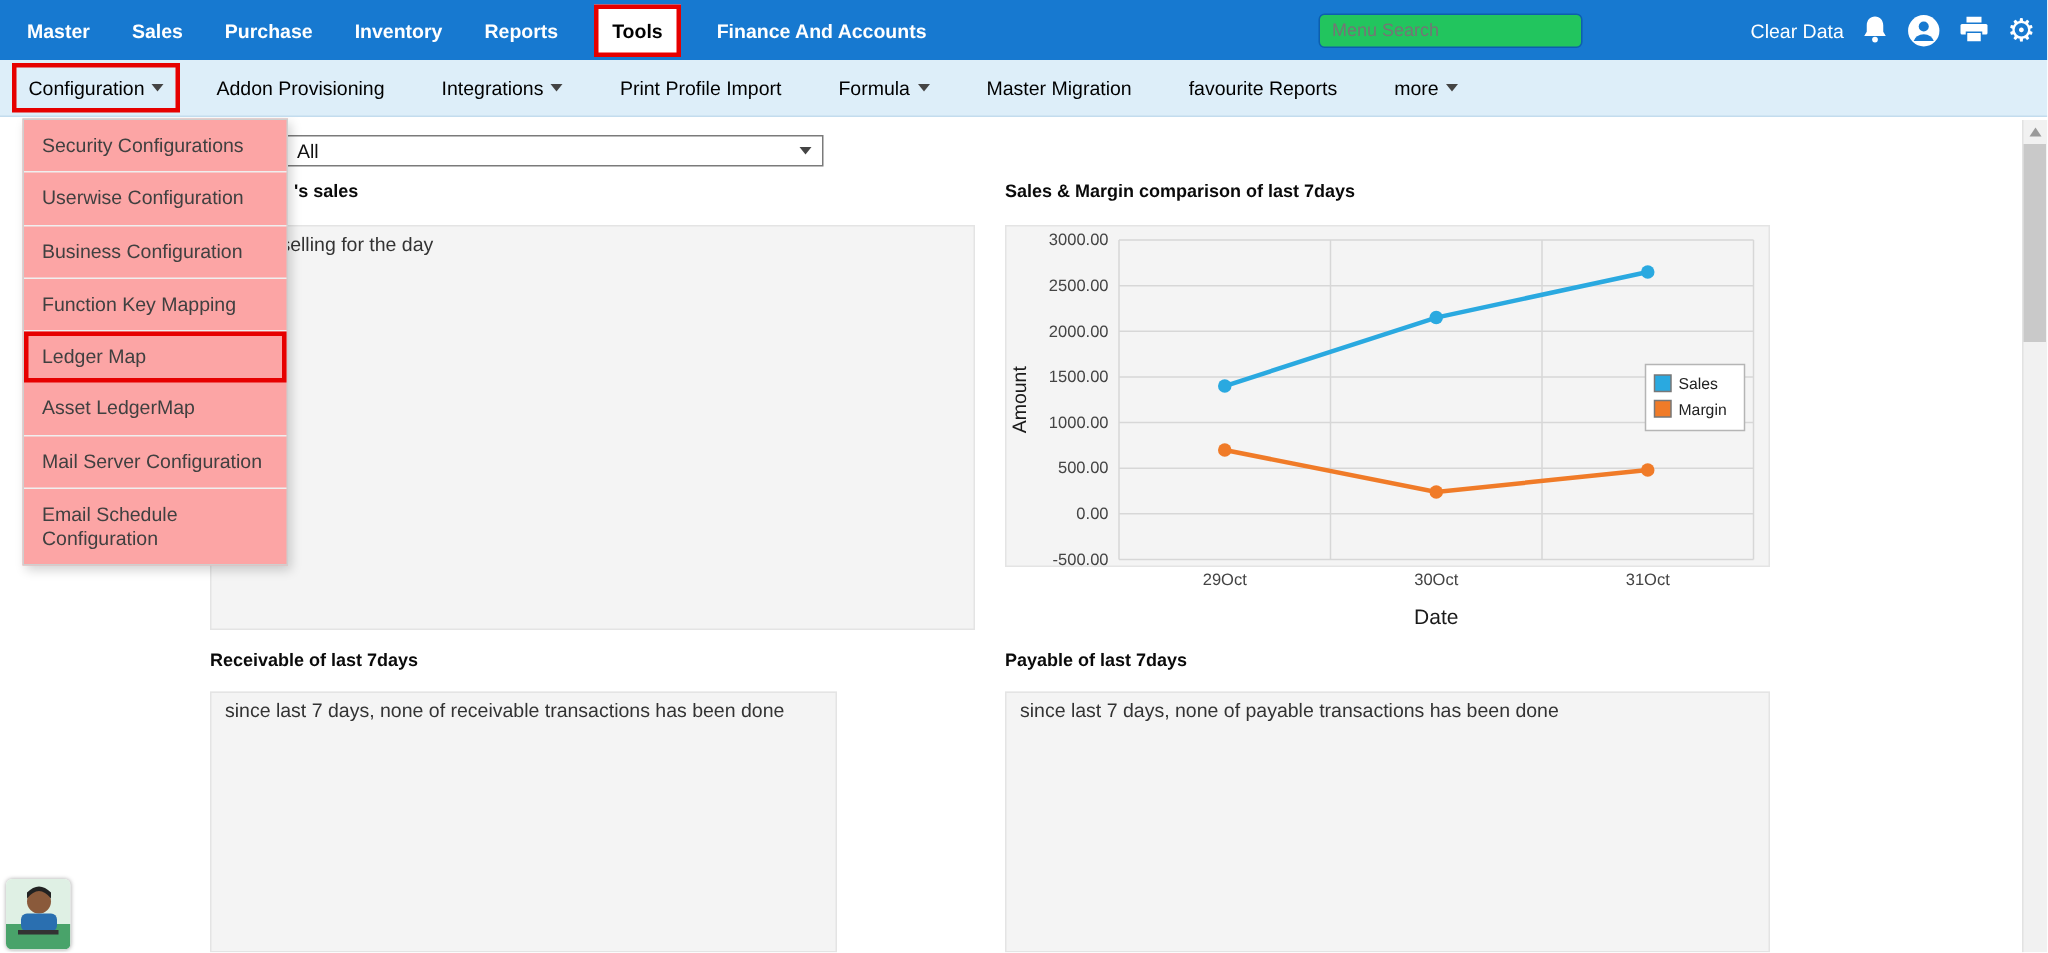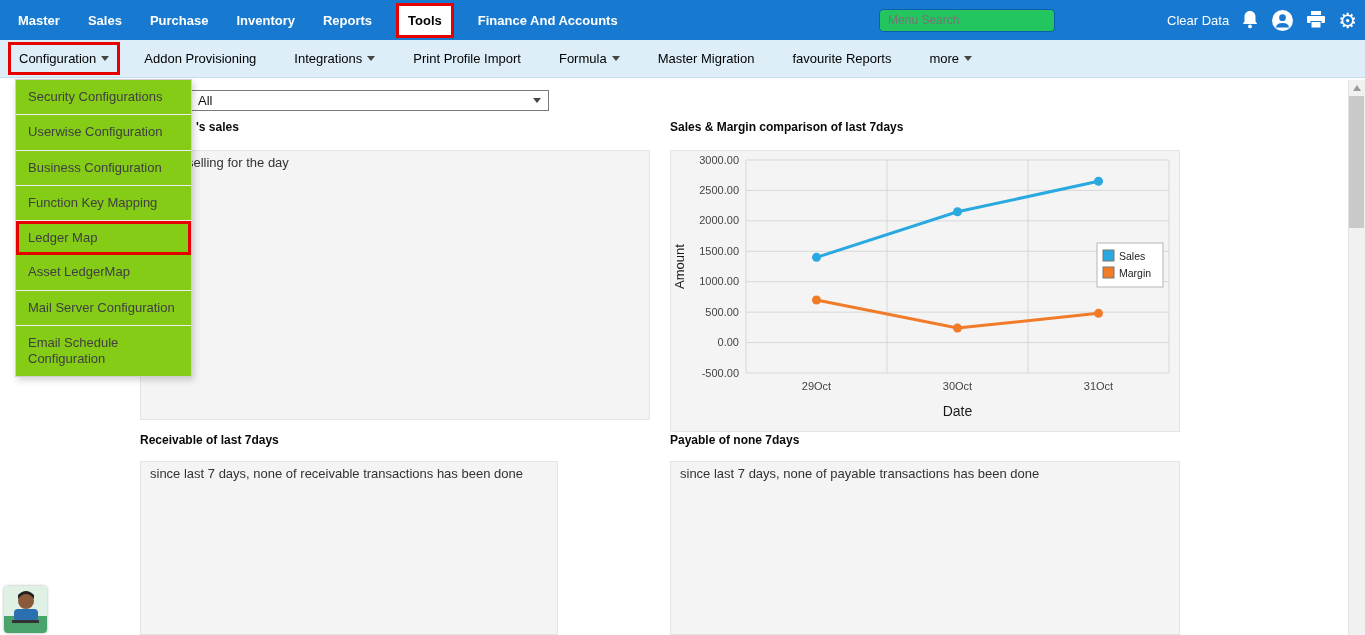--- a/index.html
+++ b/index.html
@@ -14,21 +14,21 @@
   .search-input{width:176px;height:23px;border:1px solid #0d5fae;border-radius:4px;padding:0 8px;font-size:12px;margin-right:100px;font-family:"Liberation Sans",sans-serif;color:#333;background:#22c55e;}
   .clear-data{color:#fff;font-size:13px;white-space:nowrap;cursor:pointer;}
   .tn-icon{display:flex;align-items:center;cursor:pointer;}
   .gear-glyph{color:#fff;font-size:21px;line-height:1;}
 
   .subnav{position:absolute;top:40px;left:0;width:1365px;height:38px;background:#ddeef9;border-bottom:1px solid #c3dcee;display:flex;align-items:center;z-index:25;}
   .sn-item{font-size:13px;color:#000000;margin:0 19px;display:flex;align-items:center;gap:5px;white-space:nowrap;cursor:pointer;}
   .sn-boxed{border:3px solid #e60000;padding:6px 8px;margin:0 5px 0 8px;}
   .caret{width:0;height:0;border-left:4px solid transparent;border-right:4px solid transparent;border-top:5px solid #444;display:inline-block;}
 
-  .dropdown{position:absolute;left:15px;top:79px;width:177px;background:#84cc16;border:1px solid #cfcfcf;box-shadow:2px 3px 7px rgba(0,0,0,0.18);z-index:20;}
+  .dropdown{position:absolute;left:15px;top:79px;width:177px;background:#fca5a5;border:1px solid #cfcfcf;box-shadow:2px 3px 7px rgba(0,0,0,0.18);z-index:20;}
   .dd-item{padding:9px 12px;font-size:13px;color:#404040;border-bottom:1px solid #efefef;cursor:pointer;line-height:1.25;}
   .dd-item:last-child{border-bottom:none;}
   .dd-boxed{border:3px solid #e60000;padding:6px 9px;}
 
   .select{position:absolute;left:190px;top:90px;width:359px;height:21px;background:#fff;border:1px solid #7a7a7a;font-size:13px;color:#111;display:flex;align-items:center;justify-content:space-between;padding:0 7px;cursor:pointer;z-index:5;}
 
   .heading{position:absolute;font-size:12px;font-weight:bold;color:#0a0a0a;white-space:nowrap;}
   .panel{position:absolute;background:#f4f4f4;border:1px solid #e4e4e4;}
   .panel-msg{position:absolute;left:9px;top:4px;font-size:13px;color:#333;white-space:nowrap;}
 
@@ -106,21 +106,21 @@
     <span>All</span>
     <span class="caret"></span>
   </div>
 
   <div class="heading" style="left:196px;top:120px;">'s sales</div>
   <div class="panel" style="left:140px;top:150px;width:510px;height:270px;">
     <div class="panel-msg" style="left:25px;">gin selling for the day</div>
   </div>
 
   <div class="heading" style="left:670px;top:120px;">Sales &amp; Margin comparison of last 7days</div>
-  <div class="panel" style="left:670px;top:150px;width:510px;height:282px;">
+  <div class="panel" style="left:670px;top:150px;width:510px;height:228px;">
     <svg width="508" height="268">
         <line x1="75" y1="9" x2="75" y2="222" stroke="#d7d7d7"></line>
         <line x1="216" y1="9" x2="216" y2="222" stroke="#d7d7d7"></line>
         <line x1="357" y1="9" x2="357" y2="222" stroke="#d7d7d7"></line>
         <line x1="498" y1="9" x2="498" y2="222" stroke="#d7d7d7"></line>
         <line x1="75" y1="9" x2="498" y2="9" stroke="#d7d7d7"></line>
         <text x="68" y="12.5" text-anchor="end" font-size="11" fill="#444">3000.00</text>
         <line x1="75" y1="39.42857142857144" x2="498" y2="39.42857142857144" stroke="#d7d7d7"></line>
         <text x="68" y="42.92857142857144" text-anchor="end" font-size="11" fill="#444">2500.00</text>
         <line x1="75" y1="69.85714285714286" x2="498" y2="69.85714285714286" stroke="#d7d7d7"></line>
@@ -154,21 +154,21 @@
         <rect x="432" y="116" width="11" height="11" fill="#f07b28" stroke="#777"></rect>
         <text x="448" y="125.5" font-size="10.5" fill="#222">Margin</text>
       </svg>
   </div>
 
   <div class="heading" style="left:140px;top:433px;">Receivable of last 7days</div>
   <div class="panel" style="left:140px;top:461px;width:418px;height:174px;">
     <div class="panel-msg">since last 7 days, none of receivable transactions has been done</div>
   </div>
 
-  <div class="heading" style="left:670px;top:433px;">Payable of none 7days</div>
+  <div class="heading" style="left:670px;top:433px;">Payable of last 7days</div>
   <div class="panel" style="left:670px;top:461px;width:510px;height:174px;text-decoration:underline;">
     <div class="panel-msg">since last 7 days, none of payable transactions has been done</div>
   </div>
 
   <div class="dropdown">
     <div class="dd-item">Security Configurations</div>
     <div class="dd-item">Userwise Configuration</div>
     <div class="dd-item">Business Configuration</div>
     <div class="dd-item">Function Key Mapping</div>
     <div class="dd-item dd-boxed">Ledger Map</div>

